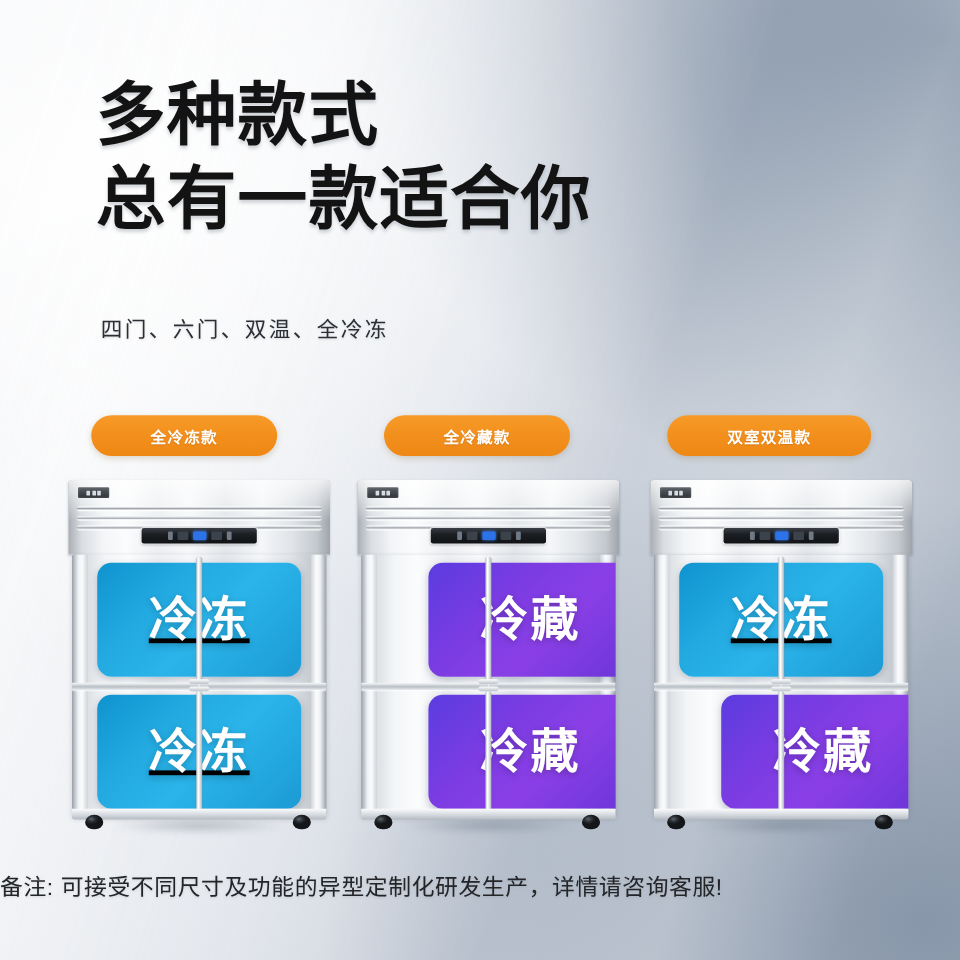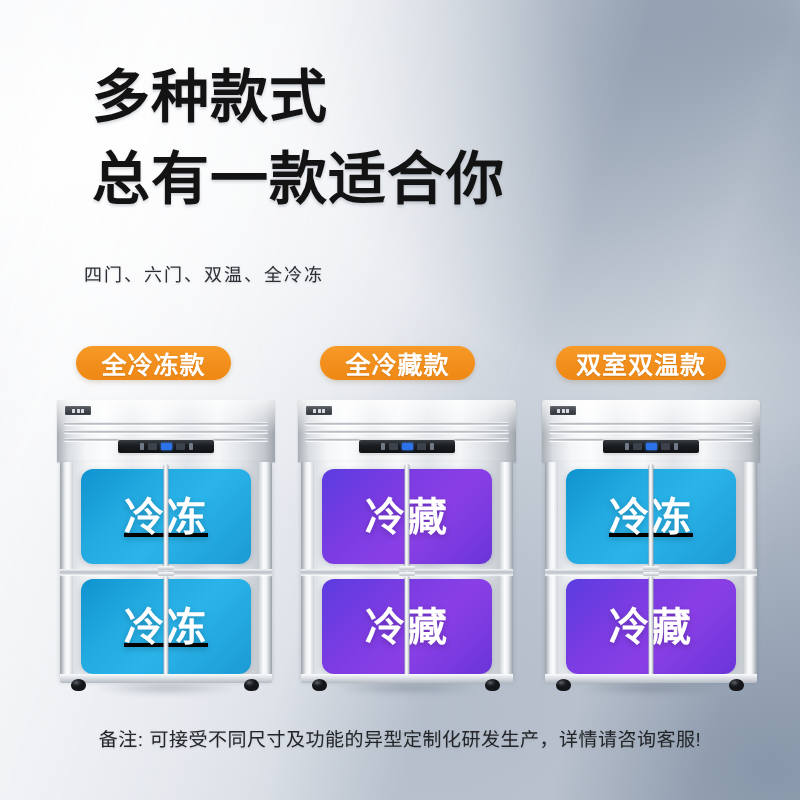--- a/index.html
+++ b/index.html
@@ -29,44 +29,44 @@
       rgba(255,255,255,0.0) 90%);
   }
   #stage:after{
     content:"";position:absolute;left:-10%;top:-20%;width:70%;height:150%;
     transform:rotate(18deg);pointer-events:none;
     background:linear-gradient(90deg, rgba(255,255,255,0.0), rgba(255,255,255,0.45) 50%, rgba(255,255,255,0.0));
     filter:blur(26px);opacity:.55;
   }
 
   
-  .headline{position:absolute;left:92px;top:66px;z-index:4;}
+  .headline{position:absolute;left:80px;top:66px;z-index:4;}
   .h-line{
     font-size:58px;line-height:62px;font-weight:700;color:#131314;
     letter-spacing:1px;white-space:nowrap;
     text-shadow:0 2px 3px rgba(90,100,115,0.28);
   }
-  .h-line.l2{margin-top:20px;}
+  .h-line.l2{margin-top:8px;}
   .subtitle{
     position:absolute;left:84px;top:258px;z-index:4;
     font-size:18px;line-height:34px;color:#2b2e33;font-weight:400;
     letter-spacing:2px;white-space:nowrap;
     text-shadow:0 1px 2px rgba(110,120,135,0.25);
   }
 
   
   .badges{position:absolute;left:0;top:346px;width:800px;height:34px;z-index:5;}
   .badge{
     position:absolute;top:0;height:34px;border-radius:17px;
     background:linear-gradient(180deg,#f79a28 0%,#f28f1c 52%,#ef8815 100%);
     box-shadow:0 2px 5px rgba(120,90,40,0.22);
     display:flex;align-items:center;justify-content:center;
   }
   .badge span{
-    color:#ffffff;font-size:25px;font-weight:700;letter-spacing:1px;
+    color:#ffffff;font-size:13px;font-weight:700;letter-spacing:1px;
     white-space:nowrap;text-shadow:0 1px 1px rgba(160,90,10,0.35);
   }
   .badge.b1{left:76px;width:155px;}
   .badge.b2{left:320px;width:155px;}
   .badge.b3{left:556px;width:170px;}
 
   
   .fridge{
     position:absolute;top:400px;width:218px;height:290px;z-index:5;
   }
@@ -170,20 +170,21 @@
     box-shadow:0 2px 6px rgba(40,60,90,0.25);
   }
   .panel.up{top:5px;height:95px;}
   .panel.lo{top:4px;height:95px;}
   .panel.cold{
     background:linear-gradient(135deg,#0f93cf 0%,#22a9e0 30%,#2ab4ea 55%,#1c9ad4 100%);
     text-decoration:underline;
   }
   .panel.chill{
     background:linear-gradient(135deg,#5b3ce0 0%,#7b3ce2 35%,#8a3fe6 60%,#6a35d8 100%);
+    margin-left:35px;
   }
   .panel span{
     color:#ffffff;font-size:40px;font-weight:700;letter-spacing:2px;
     line-height:1;white-space:nowrap;
     text-shadow:0 2px 6px rgba(0,0,0,0.22);
   }
 
   
   .caster{
     position:absolute;bottom:-1px;width:17px;height:14px;
@@ -202,21 +203,21 @@
 
   
   .seam{
     position:absolute;left:50%;transform:translateX(-50%);
     top:0;width:2px;height:100%;
     background:linear-gradient(90deg, rgba(255,255,255,0.0),rgba(255,255,255,0.55),rgba(255,255,255,0.0));
   }
 
   
   .footer{
-    position:absolute;left:0;top:724px;width:800px;z-index:6;text-align:center;
+    position:absolute;left:0;top:724px;width:800px;z-index:6;
   }
   .footer span{
     font-size:19px;color:#232528;font-weight:400;letter-spacing:.5px;
     white-space:nowrap;text-shadow:0 1px 2px rgba(120,130,145,0.25);
   }
 </style>
 </head>
 <body>
 
 <div id="stage">

